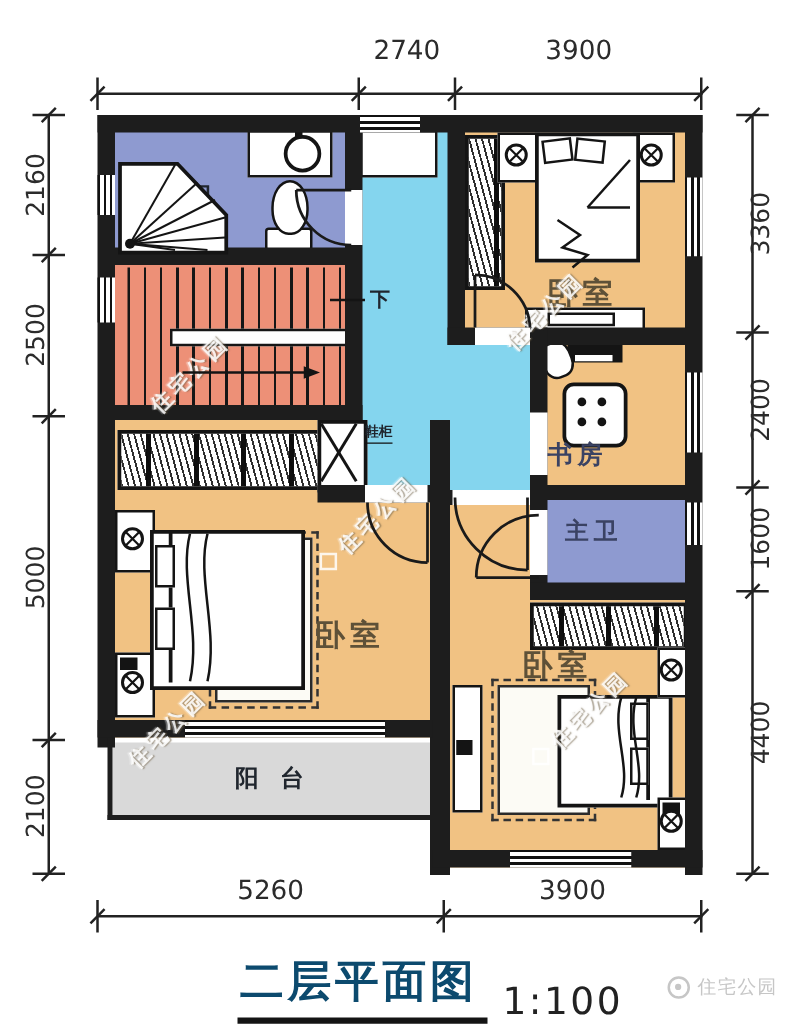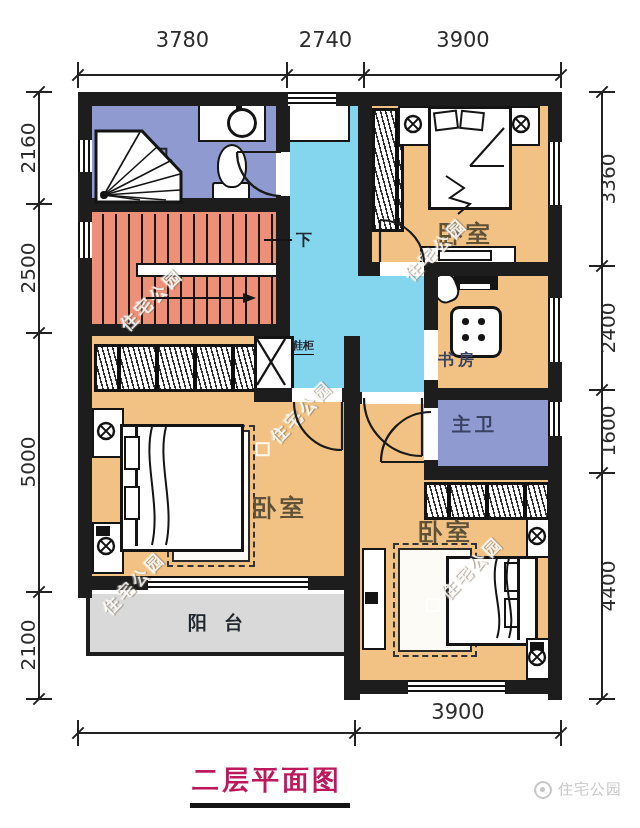--- a/index.html
+++ b/index.html
@@ -19,37 +19,37 @@
   .wardrobe{position:absolute;background:
      repeating-linear-gradient(75deg,rgba(10,10,10,.85) 0 1.5px,transparent 1.5px 5px),
      repeating-linear-gradient(90deg,transparent 0 20px,#101010 20px 24px,transparent 24px 38px),#fff;
      border:3px solid #141414;}
   .win-h{position:absolute;background:repeating-linear-gradient(180deg,#111 0 2px,#fff 2px 5px);}
   .win-v{position:absolute;background:repeating-linear-gradient(90deg,#111 0 2px,#fff 2px 5px);}
   .rug{position:absolute;background:#fcfbf5;border:2px solid #2a2a2a;outline:2px dashed #333;outline-offset:3px;}
   .dot{position:absolute;width:7px;height:7px;border-radius:50%;background:#141414;}
   .lbl{position:absolute;font-weight:600;letter-spacing:4px;white-space:nowrap;}
   .lbl-brown{color:var(--label_brown,#5e5138);font-size:24px;}
-  .lbl-navy{color:var(--label_navy,#3a4263);font-size:16px;}
+  .lbl-navy{color:var(--label_navy,#3a4263);font-size:20px;}
   .lbl-dark{color:var(--label_dark,#20262e);}
   .dline{position:absolute;background:#222;}
   .tickv{position:absolute;width:2px;height:26px;background:#222;}
   .tickh{position:absolute;width:26px;height:2px;background:#222;}
   .slash{position:absolute;width:2px;height:16px;background:#222;transform:rotate(45deg);}
   .dim{position:absolute;color:var(--dim_text,#2b2b2b);font-size:21px;text-align:center;
        font-family:"DejaVu Sans",sans-serif;font-weight:400;}
   .dim-side{position:absolute;width:90px;height:22px;color:var(--dim_text,#2b2b2b);font-size:20px;
        text-align:center;transform:rotate(-90deg);font-family:"DejaVu Sans",sans-serif;}
   .wm{position:absolute;transform:rotate(-45deg);color:rgba(255,255,255,.85);font-size:17px;
       letter-spacing:3px;white-space:nowrap;font-weight:600;
       text-shadow:1px 1px 1px rgba(110,95,70,.55),-1px -1px 1px rgba(255,255,255,.4);}
   .wm .dia{display:inline-block;width:10px;height:10px;border:2px solid currentColor;
       transform:rotate(45deg);margin-right:7px;}
   .title-row{position:absolute;left:190px;top:762px;display:flex;align-items:flex-end;}
-  .title-name{font-size:27px;font-weight:700;letter-spacing:3px;color:#be185d;
+  .title-name{font-size:35px;font-weight:700;letter-spacing:3px;color:#0c4a6e;
       border-bottom:5px solid #141414;padding:0 8px 5px 2px;}
   .title-scale{font-size:30px;font-weight:400;color:#222;margin-left:12px;letter-spacing:2px;
       font-family:"DejaVu Sans",sans-serif;}
   .logo-row{position:absolute;left:534px;top:780px;display:flex;align-items:center;gap:6px;
       color:var(--logo_gray,#c6c6c6);}
   .logo-ic{width:14px;height:14px;border:2px solid var(--logo_gray,#c6c6c6);border-radius:50%;position:relative;}
   .logo-ic::after{content:"";position:absolute;left:4px;top:4px;width:5px;height:5px;border-radius:50%;
       background:var(--logo_gray,#c6c6c6);}
   .logo-tx{font-size:15px;letter-spacing:1px;}
   svg.overlay{position:absolute;left:0;top:0;pointer-events:none;}
@@ -245,31 +245,31 @@
 
   <div class="dline" style="left:78px;top:74px;width:484px;height:2px;"></div>
   <div class="tickv" style="left:77px;top:62px;"></div>
   <div class="tickv" style="left:286px;top:62px;"></div>
   <div class="tickv" style="left:363px;top:62px;"></div>
   <div class="tickv" style="left:560px;top:62px;"></div>
   <div class="slash" style="left:77px;top:67px;"></div>
   <div class="slash" style="left:286px;top:67px;"></div>
   <div class="slash" style="left:363px;top:67px;"></div>
   <div class="slash" style="left:560px;top:67px;"></div>
-  <div class="dim" style="left:78px;top:28px;width:209px;">3780</div>
   <div class="dim" style="left:287px;top:28px;width:77px;">2740</div>
   <div class="dim" style="left:364px;top:28px;width:198px;">3900</div>
 
   <div class="dline" style="left:78px;top:732px;width:484px;height:2px;"></div>
   <div class="tickv" style="left:77px;top:720px;"></div>
   <div class="tickv" style="left:354px;top:720px;"></div>
   <div class="tickv" style="left:560px;top:720px;"></div>
   <div class="slash" style="left:77px;top:725px;"></div>
   <div class="slash" style="left:354px;top:725px;"></div>
   <div class="slash" style="left:560px;top:725px;"></div>
+  <div class="dim" style="left:78px;top:700px;width:277px;">5260</div>
   <div class="dim" style="left:355px;top:700px;width:206px;">3900</div>
 
   <div class="dline" style="left:38px;top:92px;width:2px;height:608px;"></div>
   <div class="tickh" style="left:26px;top:91px;"></div>
   <div class="tickh" style="left:26px;top:203px;"></div>
   <div class="tickh" style="left:26px;top:332px;"></div>
   <div class="tickh" style="left:26px;top:591px;"></div>
   <div class="tickh" style="left:26px;top:698px;"></div>
   <div class="slash" style="left:38px;top:84px;"></div>
   <div class="slash" style="left:38px;top:196px;"></div>
@@ -292,19 +292,20 @@
   <div class="slash" style="left:601px;top:382px;"></div>
   <div class="slash" style="left:601px;top:465px;"></div>
   <div class="slash" style="left:601px;top:691px;"></div>
   <div class="dim-side" style="left:562px;top:168px;">3360</div>
   <div class="dim-side" style="left:562px;top:317px;">2400</div>
   <div class="dim-side" style="left:562px;top:420px;">1600</div>
   <div class="dim-side" style="left:562px;top:575px;">4400</div>
 
   <div class="title-row">
     <span class="title-name">二层平面图</span>
+    <span class="title-scale">1:100</span>
   </div>
   <div class="logo-row">
     <span class="logo-ic"></span>
     <span class="logo-tx">住宅公园</span>
   </div>
 
 </div>
 
 </body></html>

